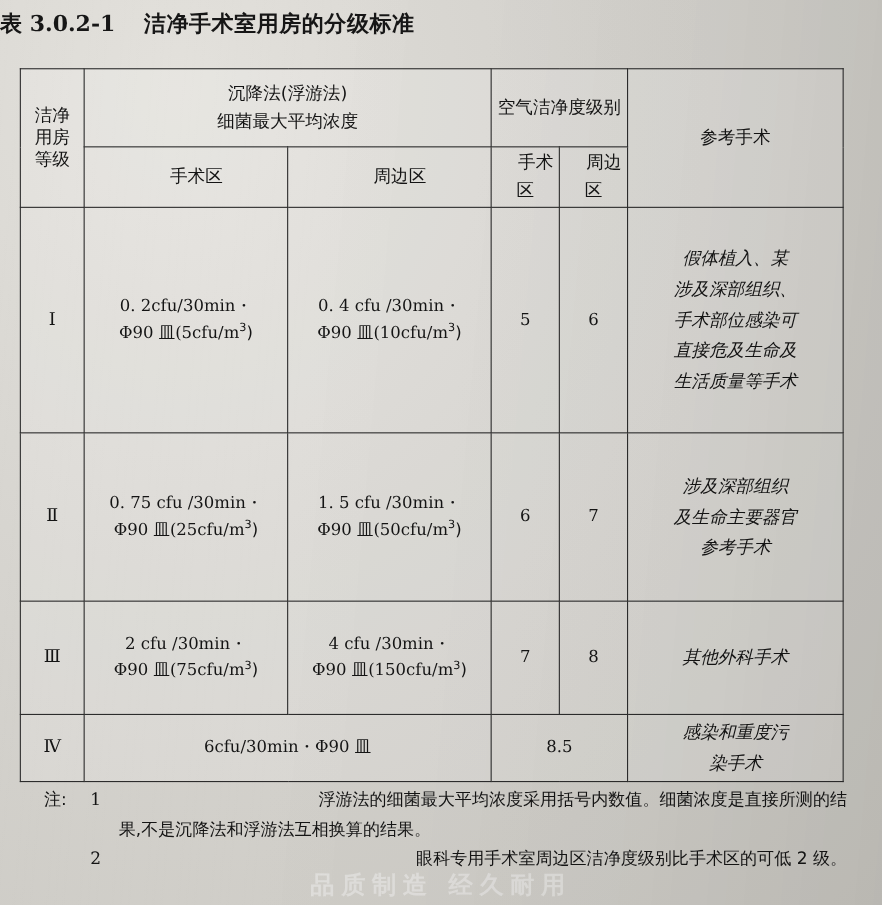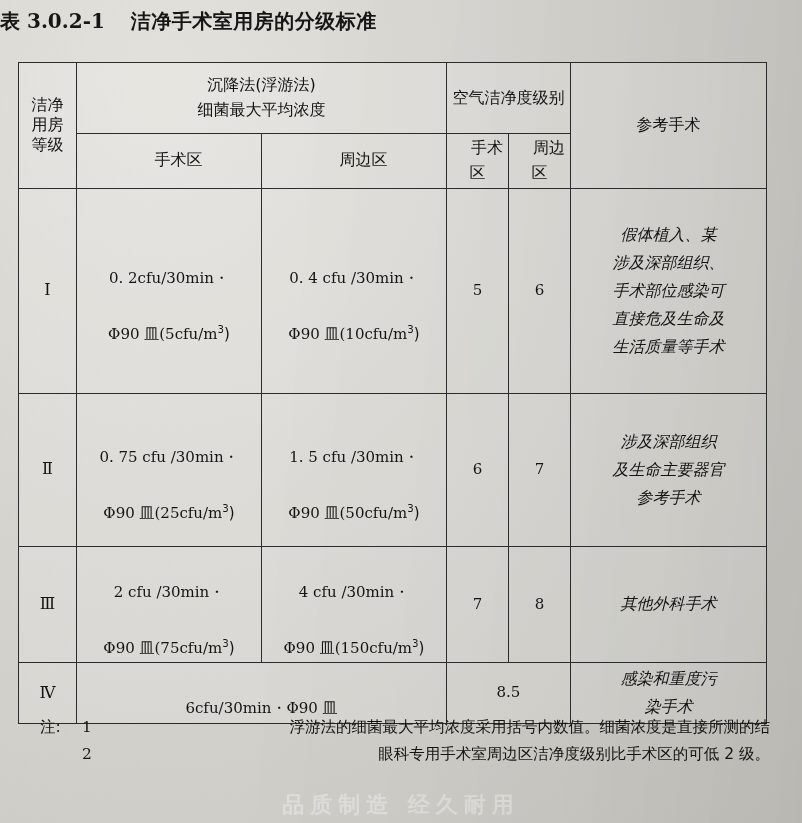--- a/index.html
+++ b/index.html
@@ -91,21 +91,20 @@
     font-family: "DejaVu Serif", serif;
     font-size: 16px;
   }
   .num {
     font-family: "DejaVu Serif", serif;
   }
   .cellline {
     display: block;
     white-space: nowrap;
     font-size: 15px;
-    margin-top: 32px;
   }
   .cellline .num { font-size: 15px; }
   sup {
     font-size: 0.68em;
     vertical-align: super;
   }
   .ref {
     font-size: 16px;
     line-height: 1.75;
     font-style: italic;
@@ -304,20 +303,21 @@
       </tr>
     </tbody>
   </table>
 
   <div class="notes">
     <div class="note-row">
       <span class="note-label">注:</span>
       <span class="note-idx">1</span>
       <span class="note-body">浮游法的细菌最大平均浓度采用括号内数值。细菌浓度是直接所测的结</span>
     </div>
+    <div class="note-cont">果,不是沉降法和浮游法互相换算的结果。</div>
     <div class="note-row">
       <span class="note-label"></span>
       <span class="note-idx">2</span>
       <span class="note-body">眼科专用手术室周边区洁净度级别比手术区的可低 2 级。</span>
     </div>
   </div>
 
   <div class="watermark2">品质制造  经久耐用</div>
 
   <div class="grain"></div>

